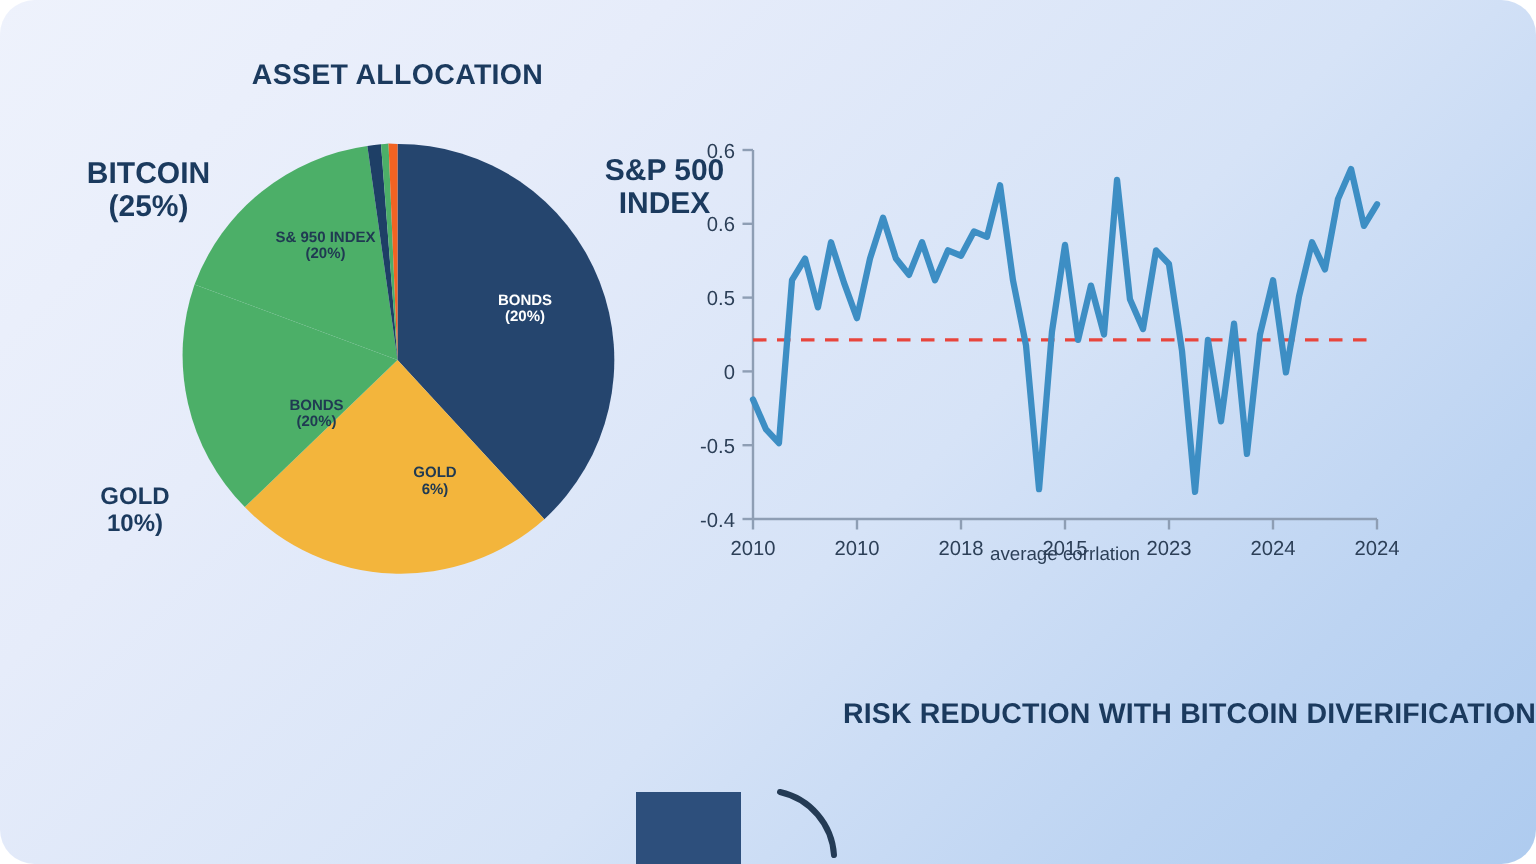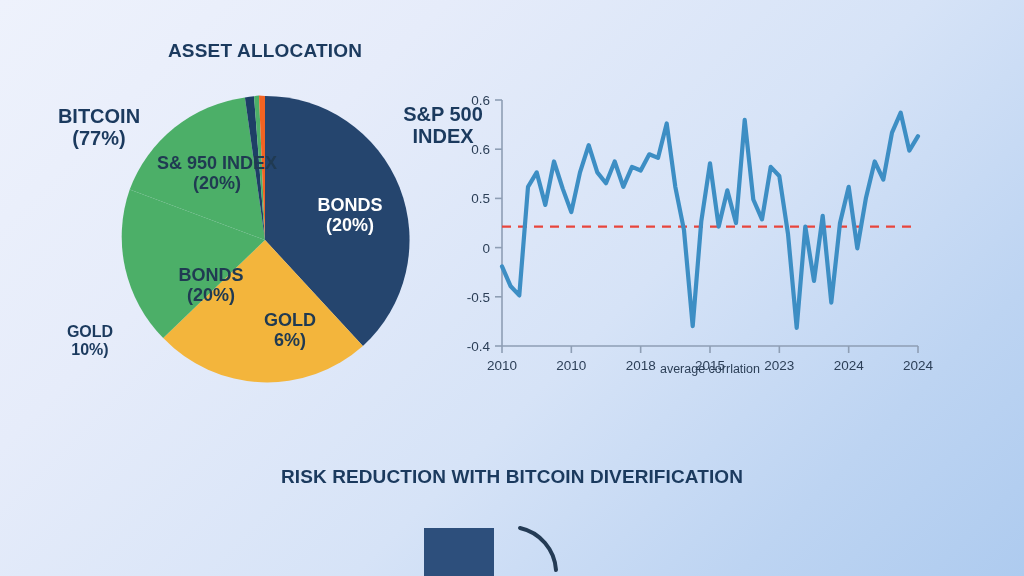--- a/index.html
+++ b/index.html
@@ -7,20 +7,21 @@
     padding: 0;
     background: #ffffff;
   }
   #canvas {
     position: relative;
     width: 1024px;
     height: 576px;
     overflow: hidden;
     background: linear-gradient(135deg, #eef2fc 0%, #e6ecfa 28%, #d6e3f7 58%, #bdd4f2 82%, #aecbef 100%);
     font-family: "Liberation Sans", sans-serif;
+    border-radius: 23px;
     -webkit-font-smoothing: antialiased;
   }
 
   
   .tl { position: absolute; white-space: pre; }
   .navy-text { color: #1b3a5e; }
   .white-text { color: #ffffff; }
   .dark-text { color: #203a52; }
 
   .chart-title {
@@ -37,21 +38,21 @@
     width: 290px;
     height: 290px;
   }
   #pie-svg { display: block; width: 290px; height: 290px; }
 
   .pie-label {
     position: absolute;
     text-align: center;
     line-height: 1.12;
     font-weight: bold;
-    font-size: 18px;
+    font-size: 10px;
     pointer-events: none;
   }
   .pie-label .l2 { display: block; }
 
   
   #line-wrap {
     position: absolute;
     left: 430px;
     top: 78px;
     width: 520px;
@@ -69,21 +70,21 @@
     fill: #2c3f57;
     font-family: "Liberation Sans", sans-serif;
   }
 
   
   #bottom-title {
     position: absolute;
     left: 0;
     right: 0;
     top: 466px;
-    text-align: center;
+    text-align: right;
     font-size: 19px;
     font-weight: bold;
     color: #1b3a5e;
     letter-spacing: 0.1px;
   }
   #bottom-bar {
     position: absolute;
     left: 424px;
     top: 528px;
     width: 70px;
@@ -139,21 +140,21 @@
     </div>
 
     <div class="pie-label white-text" style="left:175px; top:100px; width:110px;">
       <span>BONDS</span>
       <span class="l2">(20%)</span>
     </div>
   </div>
 
   <div class="pie-label navy-text" style="left:44px; top:105px; width:110px; font-size:20px;">
     <span>BITCOIN</span>
-    <span class="l2">(77%)</span>
+    <span class="l2">(25%)</span>
   </div>
 
   <div class="pie-label navy-text" style="left:40px; top:323px; width:100px; font-size:16px;">
     <span>GOLD</span>
     <span class="l2">10%)</span>
   </div>
 
   <div class="pie-label navy-text" style="left:388px; top:103px; width:110px; font-size:20px;">
     <span>S&amp;P 500</span>
     <span class="l2">INDEX</span>

